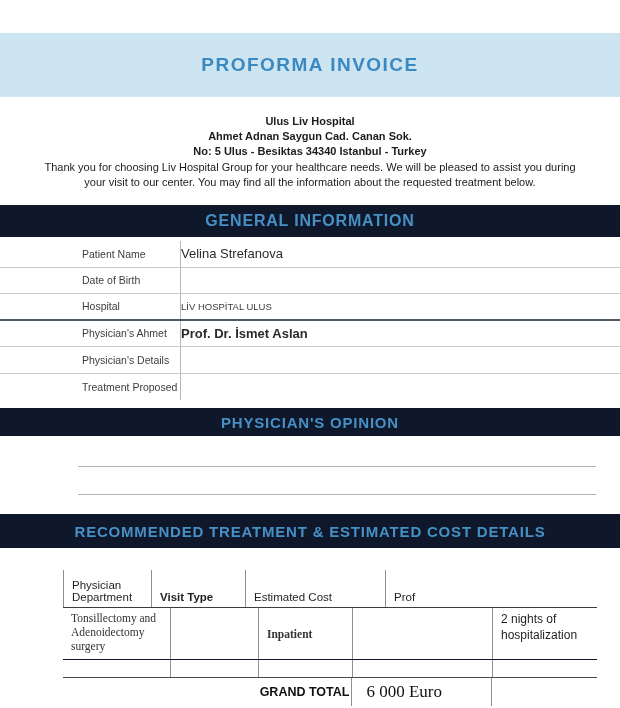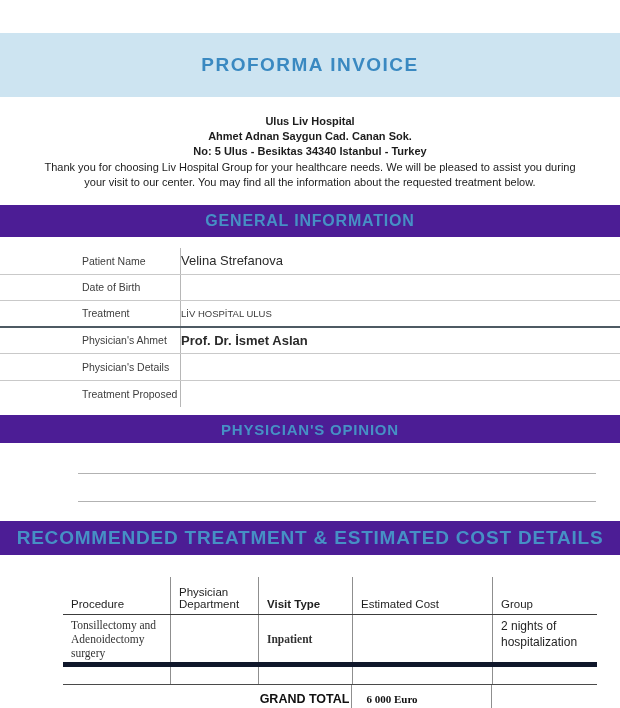--- a/index.html
+++ b/index.html
@@ -20,33 +20,33 @@
     font-size:19px;font-weight:bold;letter-spacing:1.5px;color:#3a89c1;
   }
   
   .address-block{margin-top:17px;text-align:center;color:#1c1c1c;}
   .address-line{font-size:11px;font-weight:bold;line-height:15px;}
   .welcome-text{
     font-size:11px;line-height:15px;max-width:548px;margin:1px auto 0 auto;
   }
   
   .section-band{
-    background:#4c1d95;display:flex;align-items:center;justify-content:center;
+    background:#0f172a;display:flex;align-items:center;justify-content:center;
   }
   .section-band .section-title{
     font-weight:bold;color:#4690c5;letter-spacing:0.8px;
   }
   .band-general{margin-top:15px;height:32px;}
   .band-general .section-title{font-size:16px;}
   .band-opinion{margin-top:8px;height:28px;}
   .band-opinion .section-title{font-size:15px;}
   .band-treatment{margin-top:19px;height:34px;}
-  .band-treatment .section-title{font-size:19px;}
+  .band-treatment .section-title{font-size:15px;}
   
-  .gi-table{margin-top:11px;}
+  .gi-table{margin-top:4px;}
   .gi-row{
     display:flex;height:26.5px;box-sizing:border-box;
     border-bottom:1px solid #c9c9c9;
   }
   .gi-row.no-border{border-bottom:none;}
   .gi-row.dark-border{border-bottom:2px solid #4e5a63;}
   .gi-label{
     width:180px;box-sizing:border-box;padding-left:82px;
     font-size:10.5px;color:#3d3d3d;
     display:flex;align-items:center;
@@ -72,41 +72,41 @@
   .c-dept{width:88px;}
   .c-visit{width:94px;font-weight:bold;}
   .c-cost{width:140px;}
   .c-notes{width:105px;}
   .v-div{border-left:1px solid #8f8f8f;}
   .tt-header{height:38px;border-bottom:1px solid #3c3c3c;}
   .tt-header .tt-cell{
     display:flex;align-items:flex-end;padding-bottom:4px;
     font-size:11.5px;color:#1f1f1f;
   }
-  .tt-body-row1{height:52px;border-bottom:5px solid #0f172a;}
+  .tt-body-row1{height:52px;border-bottom:1px solid #0f172a;}
   .serif-cell{
     font-family:"Liberation Serif",serif;font-size:11.5px;color:#333;
     line-height:14px;padding-top:3px;
   }
   .visit-cell{
     font-family:"Liberation Serif",serif;font-size:11.5px;color:#333;
     display:flex;align-items:center;
   }
   .notes-cell{font-size:12px;line-height:16px;color:#1f1f1f;padding-top:3px;}
   .tt-body-row2{height:18px;border-bottom:1px solid #4a4a4a;}
   .tt-total-row{height:28px;}
   .tt-total-spacer{width:195px;}
   .grand-total-label{
     width:94px;display:flex;align-items:center;justify-content:center;
     font-size:12.5px;font-weight:bold;color:#111;
   }
   .grand-total-value{
     width:140px;display:flex;align-items:center;
     padding-left:14px;box-sizing:border-box;
-    font-family:"Liberation Serif",serif;font-size:11px;font-weight:bold;color:#111;
+    font-family:"Liberation Serif",serif;font-size:17px;font-weight:normal;color:#111;
   }
   .tt-total-notes{width:105px;}
 </style>
 </head>
 <body>
 
 <div class="title-band">
   <div class="title">PROFORMA INVOICE</div>
 </div>
 
@@ -124,21 +124,21 @@
 <div class="gi-table">
   <div class="gi-row">
     <div class="gi-label">Patient Name</div>
     <div class="gi-value">Velina Strefanova</div>
   </div>
   <div class="gi-row">
     <div class="gi-label">Date of Birth</div>
     <div class="gi-value"></div>
   </div>
   <div class="gi-row dark-border">
-    <div class="gi-label">Treatment</div>
+    <div class="gi-label">Hospital</div>
     <div class="gi-value small-caps">LİV HOSPİTAL ULUS</div>
   </div>
   <div class="gi-row">
     <div class="gi-label">Physician's Ahmet</div>
     <div class="gi-value semibold">Prof. Dr. İsmet Aslan</div>
   </div>
   <div class="gi-row">
     <div class="gi-label">Physician's Details</div>
     <div class="gi-value"></div>
   </div>
@@ -154,25 +154,24 @@
 <div class="write-line first"></div>
 <div class="write-line second"></div>
 
 <div class="section-band band-treatment">
   <div class="section-title">RECOMMENDED TREATMENT &amp; ESTIMATED COST DETAILS</div>
 </div>
 
 <div class="tt-table">
 
   <div class="tt-row tt-header">
-    <div class="tt-cell c-proc">Procedure</div>
     <div class="tt-cell c-dept v-div">Physician Department</div>
     <div class="tt-cell c-visit v-div">Visit Type</div>
     <div class="tt-cell c-cost v-div">Estimated Cost</div>
-    <div class="tt-cell c-notes v-div">Group</div>
+    <div class="tt-cell c-notes v-div">Prof</div>
   </div>
 
   <div class="tt-row tt-body-row1">
     <div class="tt-cell c-proc serif-cell">Tonsillectomy and Adenoidectomy surgery</div>
     <div class="tt-cell c-dept v-div"></div>
     <div class="tt-cell c-visit v-div visit-cell">Inpatient</div>
     <div class="tt-cell c-cost v-div"></div>
     <div class="tt-cell c-notes v-div notes-cell">2 nights of hospitalization</div>
   </div>
 

